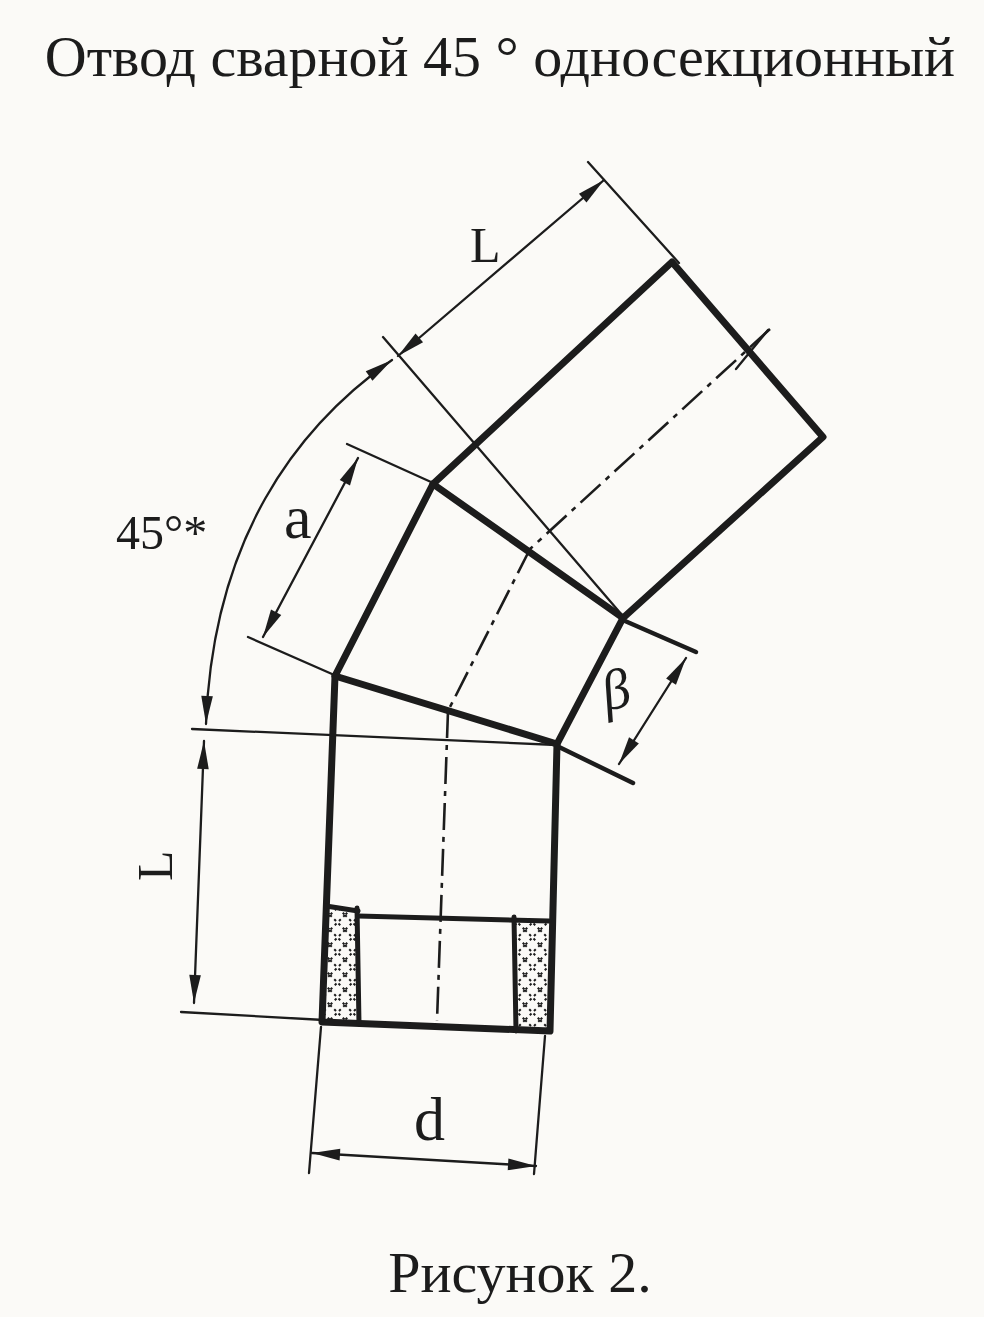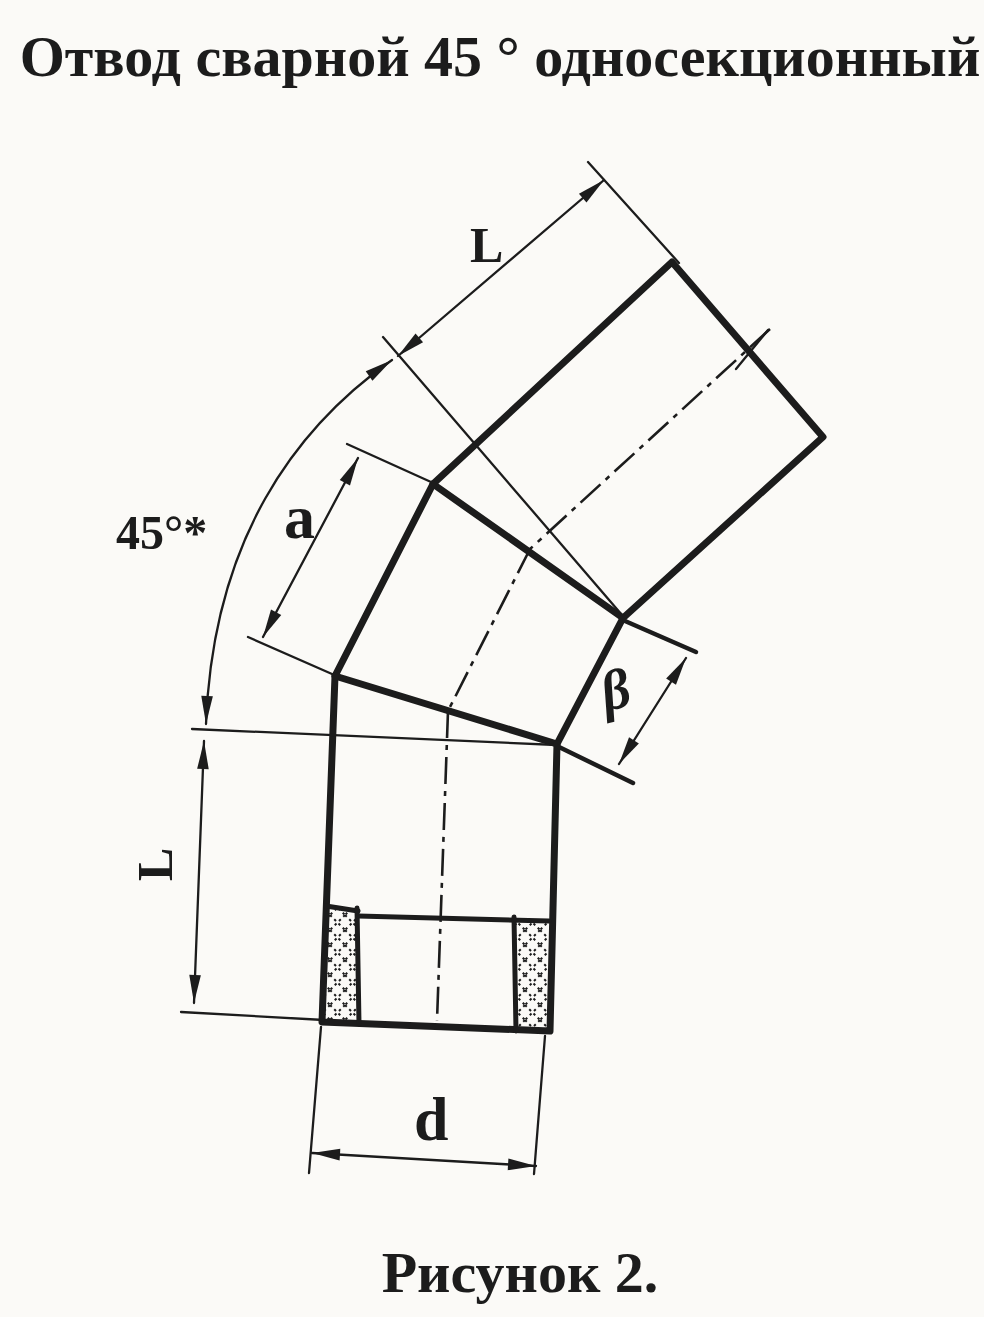--- a/index.html
+++ b/index.html
@@ -1,17 +1,17 @@
 <!DOCTYPE html>
 <html style="--ink: #1c1c1c; --paper: #fbfaf7;"><head>
 <meta charset="utf-8">
 <style>
   :root{ --ink:#1c1c1c; --paper:#fbfaf7; }
   html,body{margin:0;padding:0;background:var(--paper);}
-  .page{position:relative;width:984px;height:1317px;background:var(--paper);overflow:hidden;font-weight:bold;}
+  .page{position:relative;width:984px;height:1317px;background:var(--paper);overflow:hidden;}
   svg{position:absolute;left:0;top:0;}
   .thick{stroke:var(--ink);stroke-width:7;fill:none;stroke-linejoin:round;stroke-linecap:round;}
   .med{stroke:var(--ink);stroke-width:5;fill:none;stroke-linecap:round;}
   .med2{stroke:var(--ink);stroke-width:4.5;fill:none;stroke-linecap:round;}
   .thin{stroke:var(--ink);stroke-width:2.3;fill:none;stroke-linecap:round;}
   .cl{stroke:var(--ink);stroke-width:2.6;fill:none;stroke-dasharray:27 7 5 7;}
   marker path{fill:var(--ink);stroke:none;}
   text{fill:var(--ink);font-family:"Liberation Serif","DejaVu Serif",serif;}
   .t-title{font-size:58px;}
   .t-caption{font-size:58px;}

